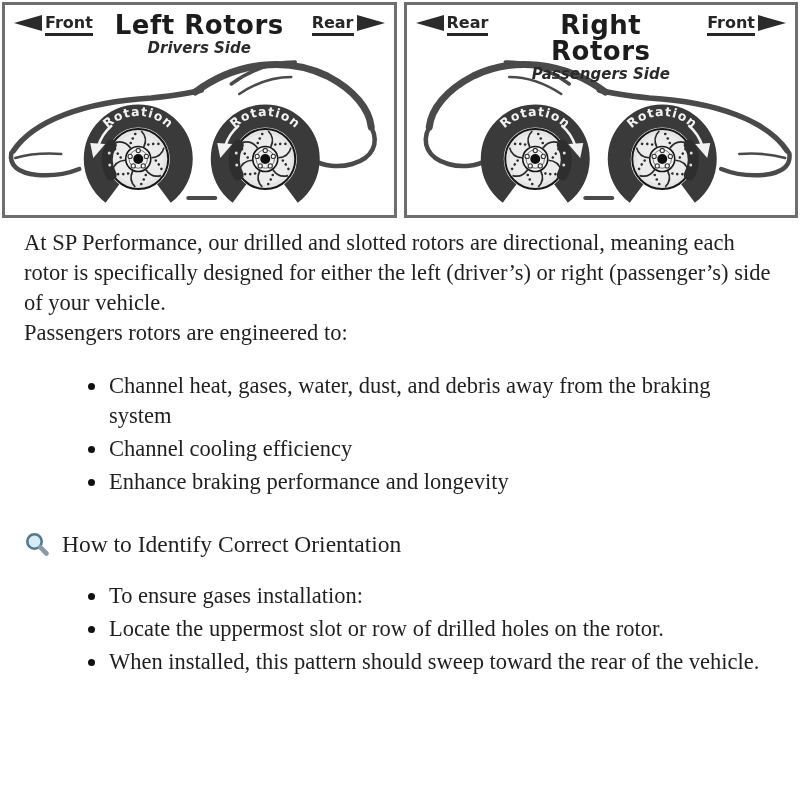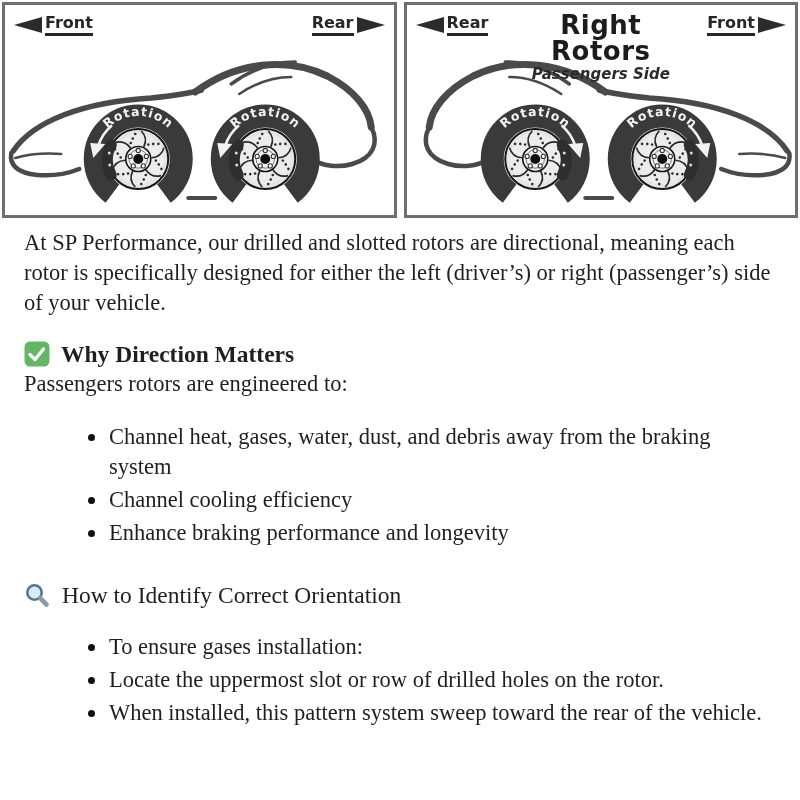--- a/index.html
+++ b/index.html
@@ -3,21 +3,21 @@
 <meta charset="utf-8">
 <style>
   html,body{margin:0;padding:0;background:#ffffff;}
   .page{width:800px;height:800px;background:#fff;overflow:hidden;font-family:"Liberation Serif","DejaVu Serif",serif;color:#1f1f1f;}
 
   
   .panels{display:flex;gap:7px;padding:2px 2px 0 2px;box-sizing:border-box;}
   .panel{flex:1;height:216px;border:3px solid #6e6e6e;background:#fff;position:relative;box-sizing:border-box;}
   .panel-svg{position:absolute;left:0;top:0;width:100%;height:100%;}
   .panel-head{position:absolute;top:7px;left:9px;right:9px;display:flex;justify-content:space-between;align-items:flex-start;font-family:"DejaVu Sans","Liberation Sans",sans-serif;z-index:2;}
-  .dir{display:flex;align-items:center;margin-top:3px;}
+  .dir{display:flex;align-items:flex-start;margin-top:3px;}
   .dir-label{font-size:16px;font-weight:bold;color:#262626;border-bottom:3px solid #262626;line-height:1.05;padding-bottom:1px;}
   .tri{width:0;height:0;display:inline-block;}
   .tri-left{border-top:8px solid transparent;border-bottom:8px solid transparent;border-right:28px solid #2b2b2b;margin-right:3px;}
   .tri-right{border-top:8px solid transparent;border-bottom:8px solid transparent;border-left:28px solid #2b2b2b;margin-left:3px;}
   .titles{position:absolute;left:50%;transform:translateX(-50%);text-align:center;top:0;}
   .panel-title{font-size:26px;font-weight:bold;color:#1c1c1c;line-height:1.0;letter-spacing:0.5px;}
   .panel-sub{font-size:15px;font-weight:bold;font-style:italic;color:#2a2a2a;margin-top:1px;}
 
   .car{stroke:#4a4a4a;fill:none;stroke-linecap:round;}
   .rot-text{fill:#f2f2f2;font-family:"DejaVu Sans","Liberation Sans",sans-serif;font-size:12.5px;font-weight:bold;letter-spacing:1px;}
@@ -114,20 +114,24 @@
 <div class="page">
 
   <div class="panels">
 
     <div class="panel">
       <div class="panel-head">
         <div class="dir">
           <span class="tri tri-left"></span>
           <span class="dir-label">Front</span>
         </div>
+        <div class="titles">
+          <div class="panel-title">Left Rotors</div>
+          <div class="panel-sub">Drivers Side</div>
+        </div>
         <div class="dir">
           <span class="dir-label">Rear</span>
           <span class="tri tri-right"></span>
         </div>
       </div>
       <svg class="panel-svg" viewBox="0 0 388 210">
         <use href="#car-def"></use>
         <g transform="translate(133,154)">
             <use href="#wheel-def"></use>
           </g>
@@ -183,29 +187,20 @@
           <text class="rot-text" text-anchor="middle"><textPath href="#rot-arc" startOffset="50%">Rotation</textPath></text>
         </g>
       </svg>
     </div>
   </div>
 
   <div class="article">
 
     <p class="intro">At SP Performance, our drilled and slotted rotors are directional, meaning each rotor is specifically designed for either the left (driver’s) or right (passenger’s) side of your vehicle.</p>
 
-    <div class="sec-head bold">
-      <span class="sec-icon">
-        <svg width="26" height="26" viewBox="0 0 26 26">
-            <rect x="0.5" y="0.5" width="25" height="25" rx="5.5" fill="#63b663"></rect>
-            <polyline points="6,13.5 11,18.5 19.5,8" fill="none" stroke="#ffffff" stroke-width="3.4" stroke-linecap="round" stroke-linejoin="round"></polyline>
-          </svg>
-      </span>
-      <span>Why Direction Matters</span>
-    </div>
 
     <p class="lead">Passengers rotors are engineered to:</p>
 
     <ul>
       <li>Channel heat, gases, water, dust, and debris away from the braking system</li>
       <li>Channel cooling efficiency</li>
       <li>Enhance braking performance and longevity</li>
     </ul>
 
     <div class="sec-head" style="margin-top:32px;">
@@ -214,17 +209,17 @@
             <circle cx="10.5" cy="10.5" r="7.2" fill="#d9eaf5" stroke="#4f7a96" stroke-width="2.6"></circle>
             <line x1="16.2" y1="16.2" x2="22.5" y2="22.5" stroke="#8a9aa5" stroke-width="4.6" stroke-linecap="round"></line>
           </svg>
       </span>
       <span>How to Identify Correct Orientation</span>
     </div>
 
     <ul style="margin-top:22px;">
       <li>To ensure gases installation:</li>
       <li>Locate the uppermost slot or row of drilled holes on the rotor.</li>
-      <li>When installed, this pattern system sweep toward the rear of the vehicle.</li>
+      <li>When installed, this pattern should sweep toward the rear of the vehicle.</li>
     </ul>
 
   </div>
 </div>
 
 </body></html>

